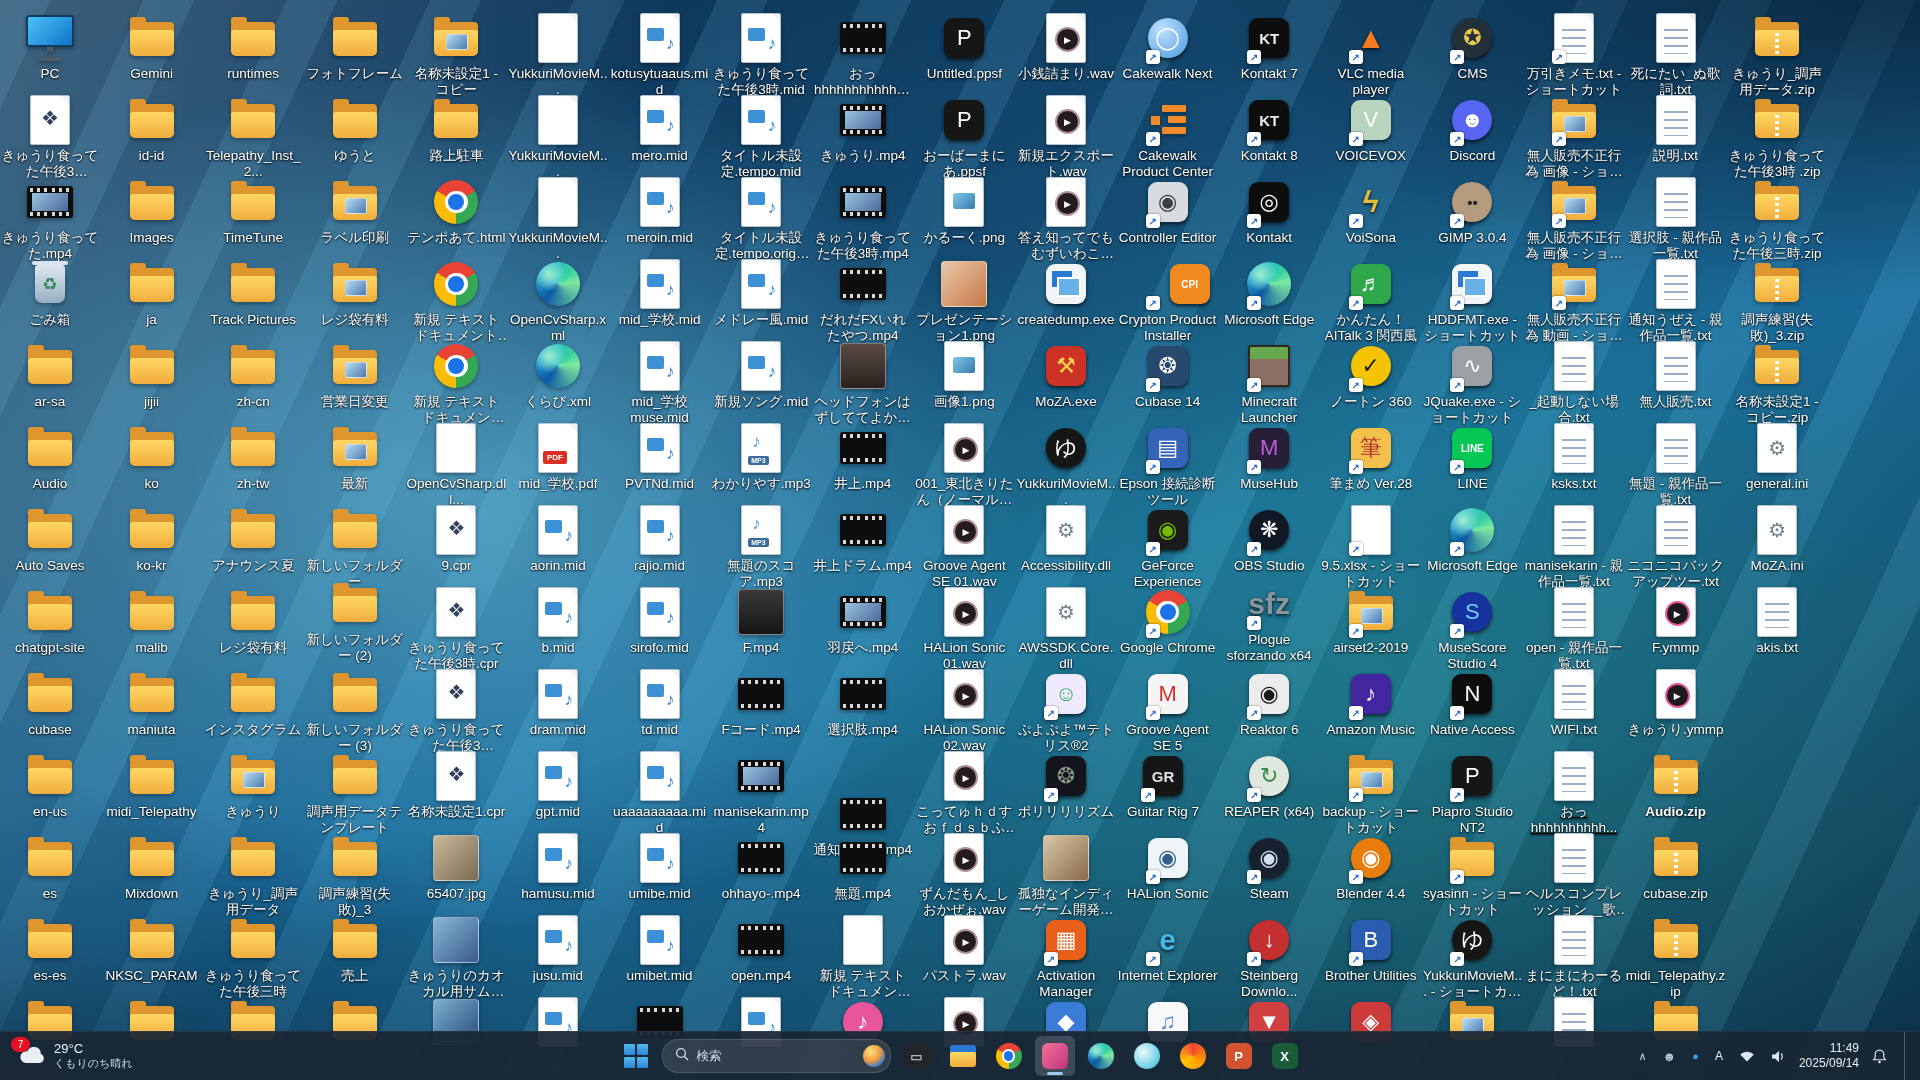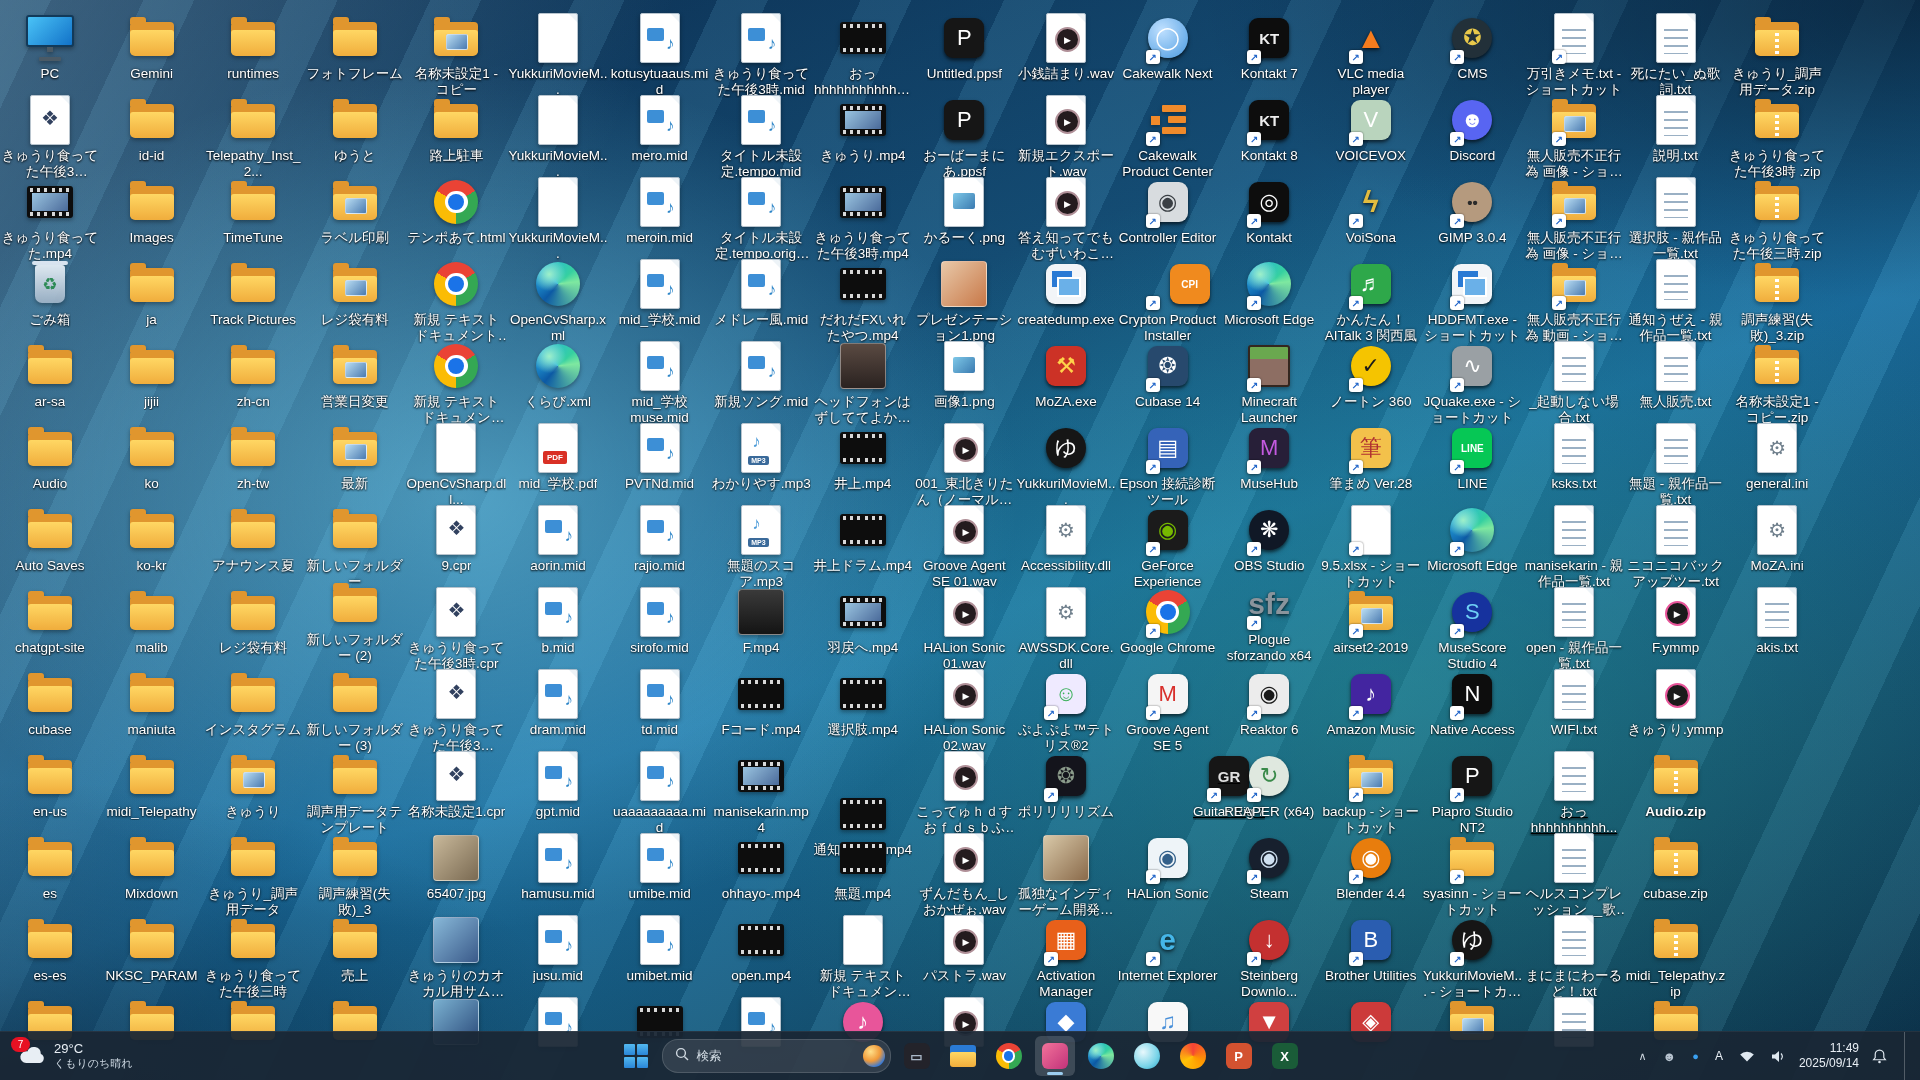--- a/index.html
+++ b/index.html
@@ -1576,21 +1576,21 @@
       </div>
       <div class="cell" style="left: 1016px; top: 750px;">
         <span class="ic">
           <span class="appsq" style="background: rgb(20, 20, 28);">
             <span class="g1" style="color: rgb(138, 154, 138);">❂</span>
           </span>
           <span class="scarw">↗</span>
         </span>
         <div class="lbl">ポリリリリズム</div>
       </div>
-      <div class="cell" style="left: 1179px; top: 750px; text-decoration: underline;">
+      <div class="cell" style="left: 1113px; top: 750px;">
         <span class="ic">
           <span class="appsq" style="background: rgb(22, 22, 22);">
             <span class="g2" style="color: rgb(224, 224, 224);">GR</span>
           </span>
           <span class="scarw">↗</span>
         </span>
         <div class="lbl">Guitar Rig 7</div>
       </div>
       <div class="cell" style="left: 1219.2px; top: 750px;">
         <span class="ic">

